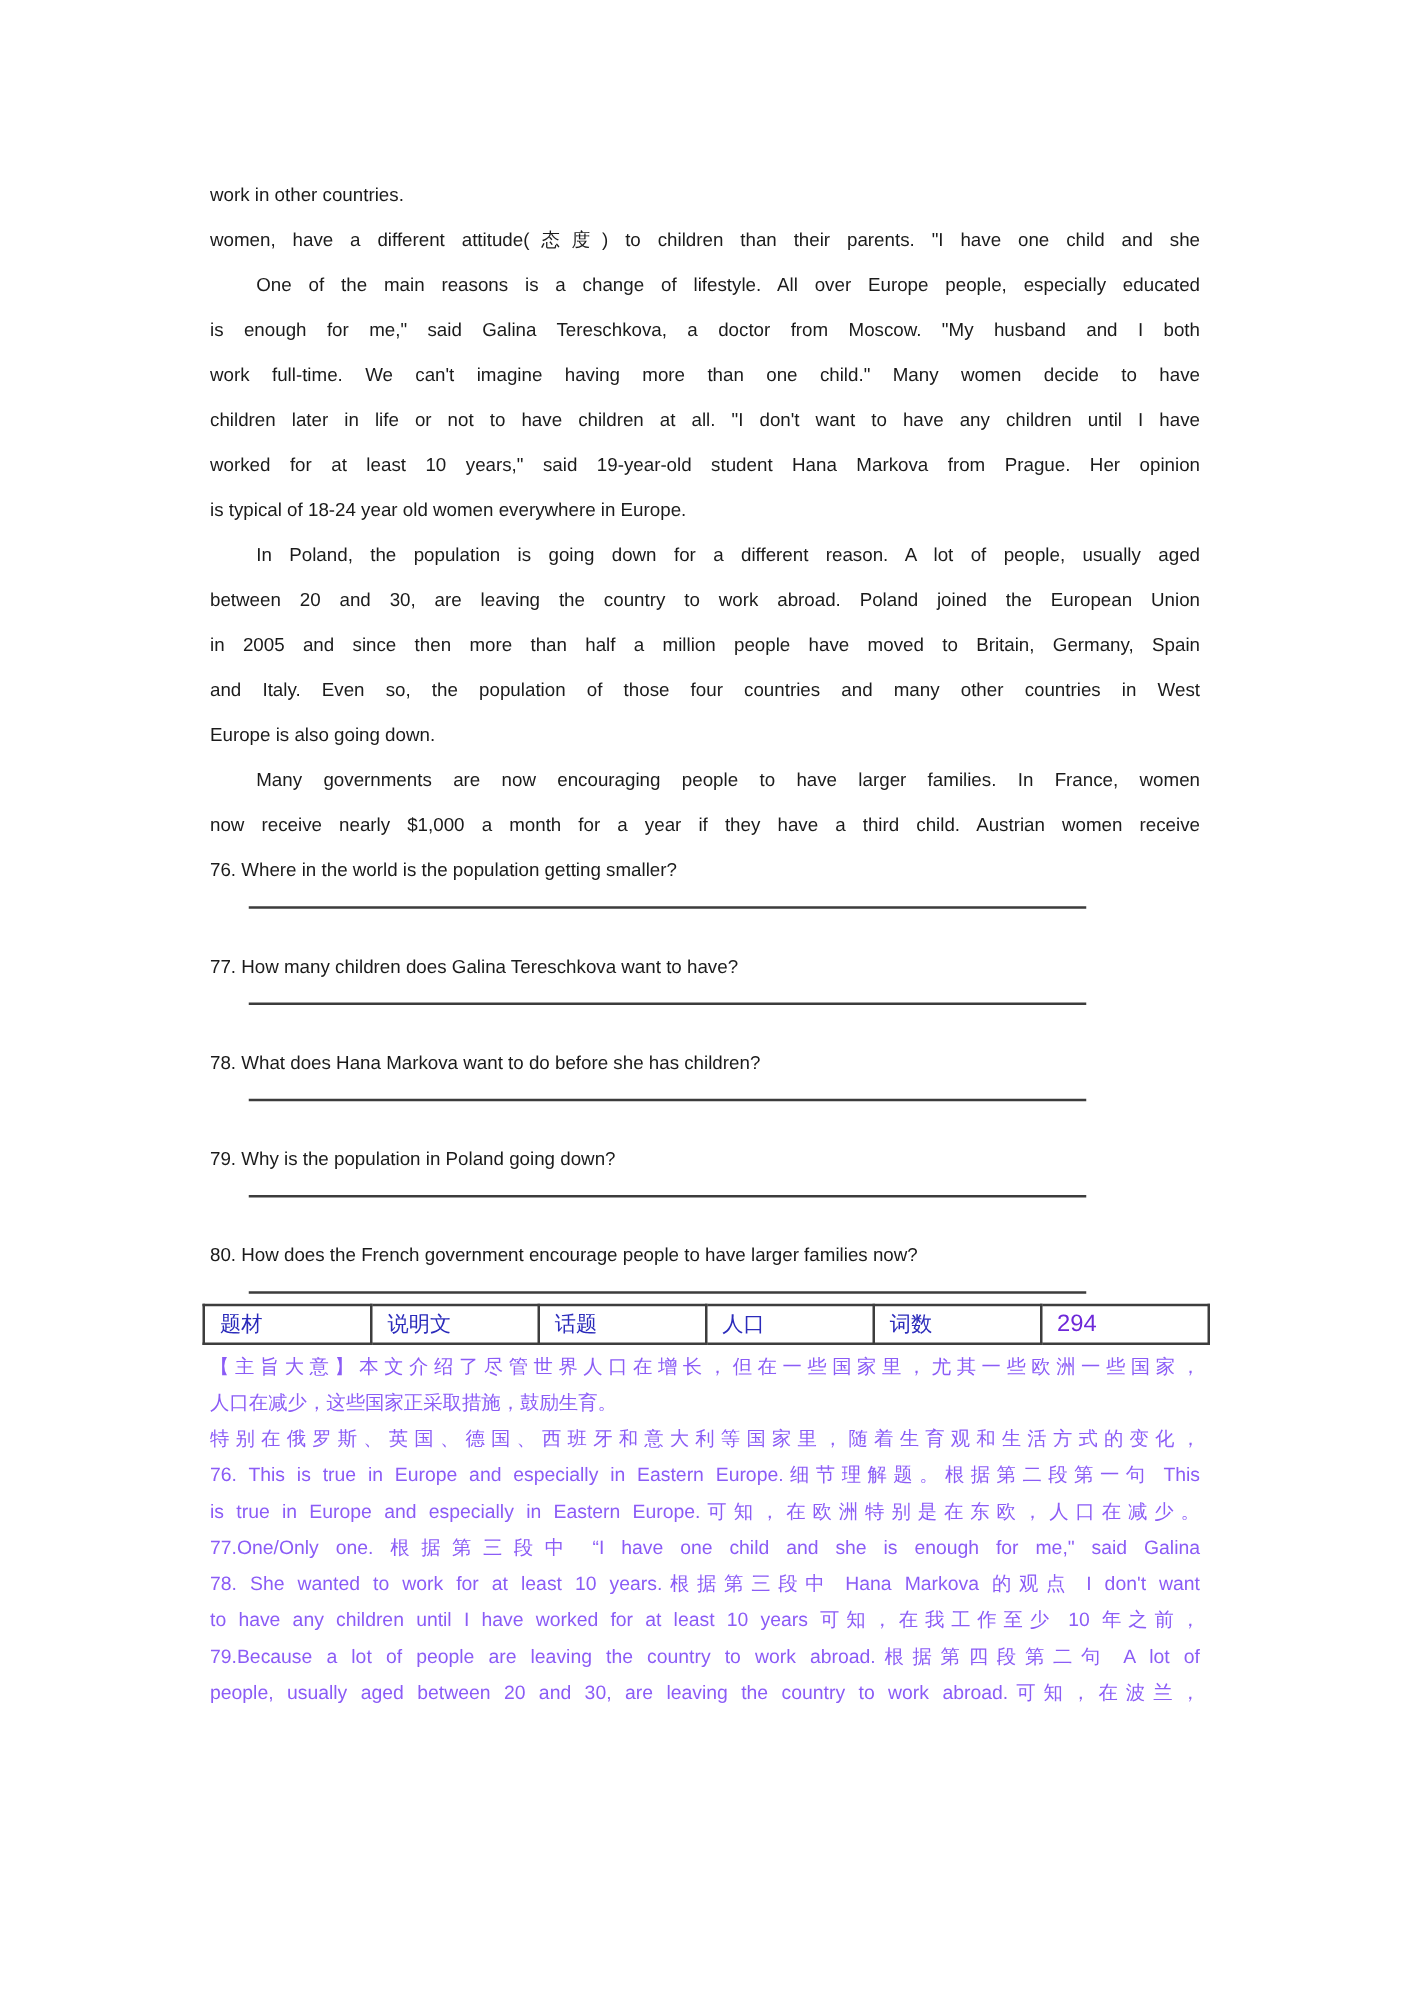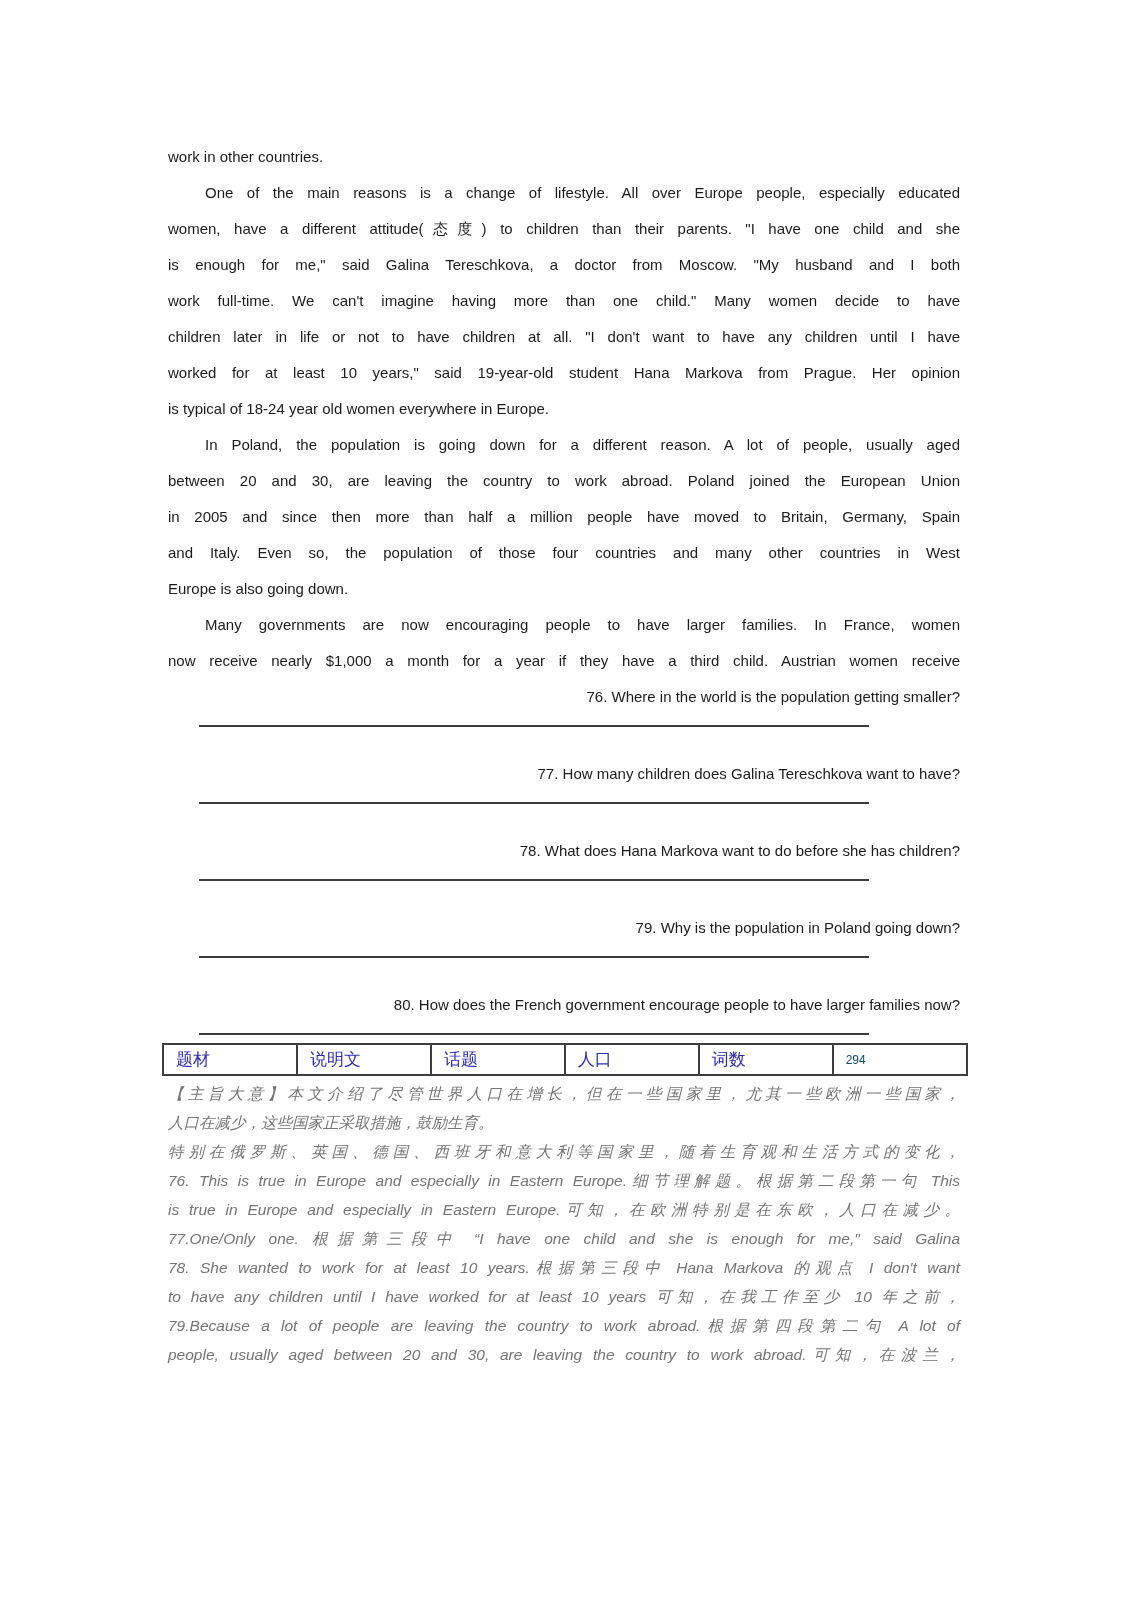--- a/index.html
+++ b/index.html
@@ -22,21 +22,20 @@
     text-align: justify;
     text-align-last: justify;
   }
   .p-line.last { text-align-last: left; }
   .p-line.indent { text-indent: 37px; }
   
   .q-line {
     font-size: 15px;
     line-height: 36px;
     white-space: nowrap;
-    text-align: right;
   }
   .blank-line {
     width: 670px;
     height: 0;
     border-bottom: 2px solid #3c3c3c;
     margin: 10px 0 29px 31px;
   }
   .qa-block:last-of-type .blank-line { margin-bottom: 8px; }
   
   table.info {
@@ -49,44 +48,44 @@
   table.info td {
     border: 2px solid #3d3d3d;
     height: 31px;
     font-size: 17px;
     color: #2b2bbb;
     padding: 0 0 0 12px;
     vertical-align: middle;
     white-space: nowrap;
     overflow: hidden;
   }
-  table.info td.count { color: #0c4a6e; font-size: 12px; }
+  table.info td.count { color: #6d28d9; font-size: 19px; }
   
-  .analysis { margin-top: 3px; color: #737373; font-style: italic; }
+  .analysis { margin-top: 3px; color: #8b5cf6; }
   .b-line {
     font-size: 15.5px;
     line-height: 29px;
     white-space: nowrap;
     text-align: justify;
     text-align-last: justify;
   }
   .b-line.last { text-align-last: left; }
 </style>
 </head>
 <body>
 
 <div class="page">
 
   <div class="passage">
     <div>
       <div class="p-line last">work in other countries.</div>
     </div>
     <div>
+      <div class="p-line">women, have a different attitude(态度) to children than their parents. "I have one child and she</div>
       <div class="p-line indent">One of the main reasons is a change of lifestyle. All over Europe people, especially educated</div>
-      <div class="p-line">women, have a different attitude(态度) to children than their parents. "I have one child and she</div>
       <div class="p-line">is enough for me," said Galina Tereschkova, a doctor from Moscow. "My husband and I both</div>
       <div class="p-line">work full-time. We can't imagine having more than one child." Many women decide to have</div>
       <div class="p-line">children later in life or not to have children at all. "I don't want to have any children until I have</div>
       <div class="p-line">worked for at least 10 years," said 19-year-old student Hana Markova from Prague. Her opinion</div>
       <div class="p-line last">is typical of 18-24 year old women everywhere in Europe.</div>
     </div>
     <div>
       <div class="p-line indent">In Poland, the population is going down for a different reason. A lot of people, usually aged</div>
       <div class="p-line">between 20 and 30, are leaving the country to work abroad. Poland joined the European Union</div>
       <div class="p-line">in 2005 and since then more than half a million people have moved to Britain, Germany, Spain</div>

